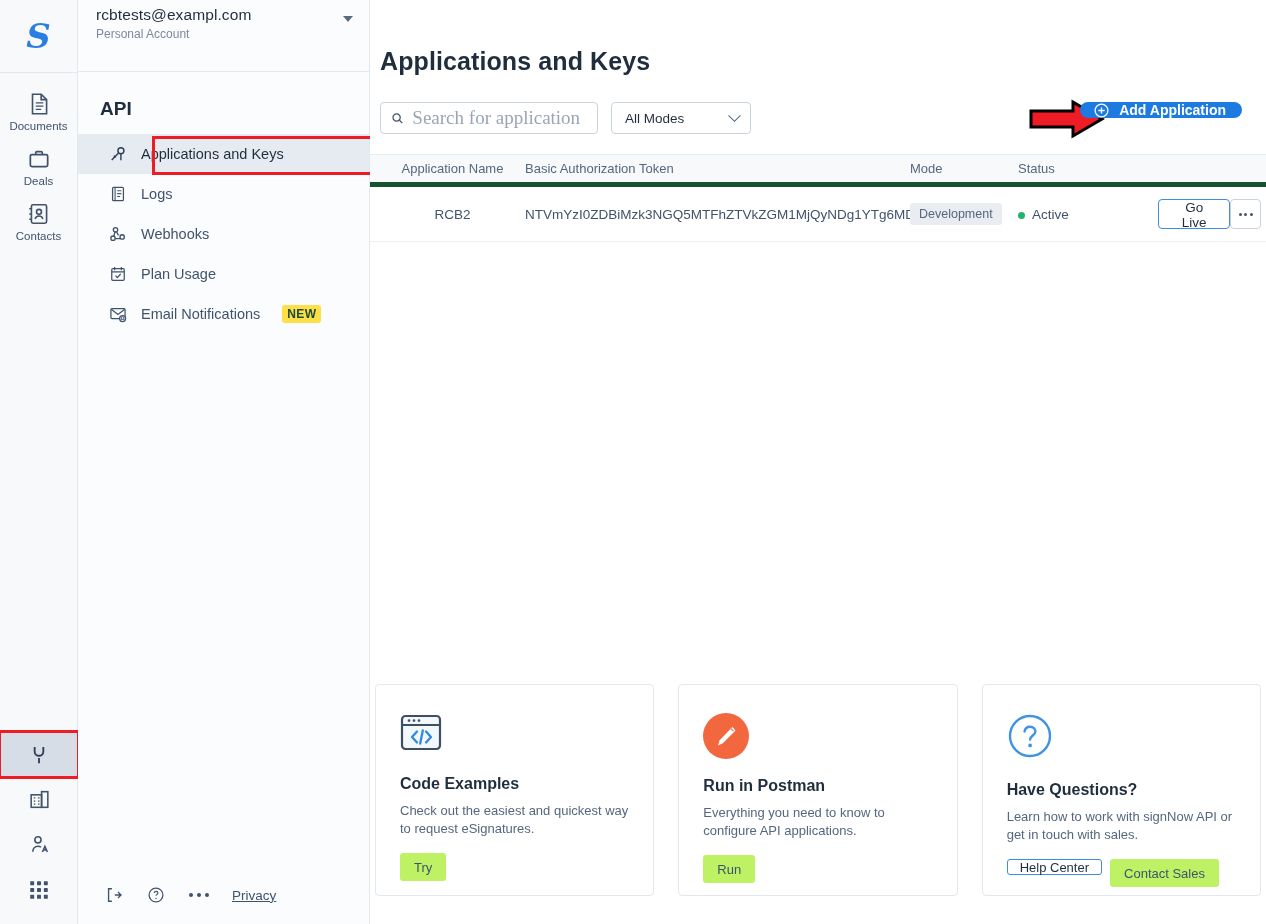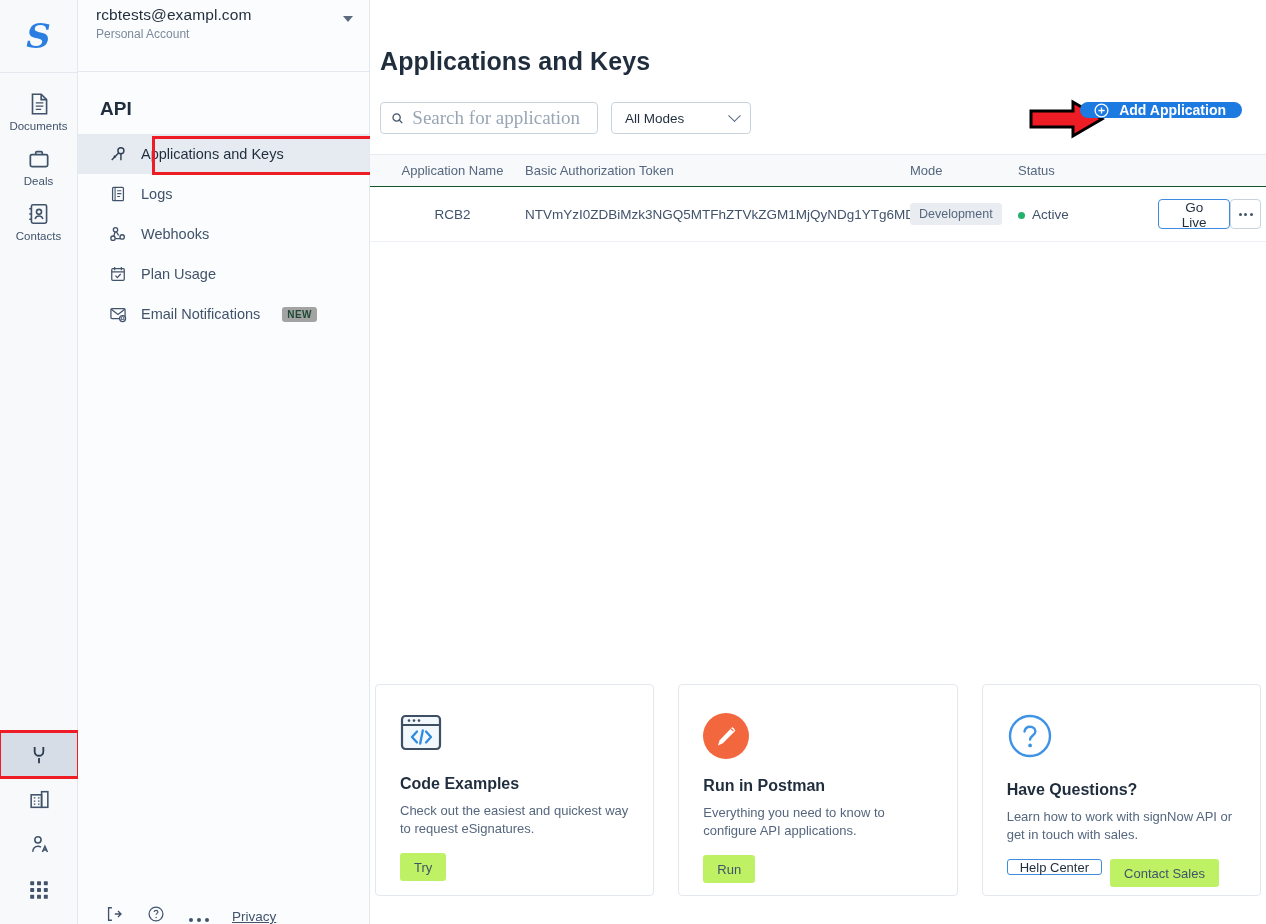--- a/index.html
+++ b/index.html
@@ -82,27 +82,27 @@
     padding-left: 30px; cursor: pointer;
     font-size: 14.5px; color: #41536b;
   }
   .nav-item.active { background: #e6ebf1; color: #1f2d3d; }
   .nav-red-box {
     position: absolute; left: 74px; top: 136px;
     width: 298px; height: 39px;
     border: 3px solid #ee1c25; pointer-events: none;
   }
   .badge-new {
-    margin-left: 9px; background: #a3a3a3; color: #1f4a35;
-    font-size: 10px; font-weight: 700; letter-spacing: .4px;
+    margin-left: 9px; background: #fde047; color: #1f4a35;
+    font-size: 12px; font-weight: 700; letter-spacing: .4px;
     padding: 2px 5px; border-radius: 3px;
   }
   .side-footer {
     position: absolute; bottom: 0; left: 0; width: 292px;
-    height: 58px; display: flex; align-items: flex-end; gap: 22px;
+    height: 58px; display: flex; align-items: center; gap: 22px;
     padding-left: 26px;
   }
   .side-footer .fi { cursor: pointer; display: flex; align-items: center; }
   .privacy-link {
     font-size: 13.5px; color: #41536b; text-decoration: underline; cursor: pointer;
   }
 
   
   .main { flex: 1; height: 924px; background: #fff; position: relative; padding: 0 0 0 0; }
   .page-title {
@@ -134,21 +134,21 @@
     height: 16px; background: #1d7ae0; color: #fff; border: none; border-radius: 8px;
     display: flex; align-items: center; gap: 9px; padding: 0 16px 0 13px;
     font-size: 14px; font-weight: 700; cursor: pointer;
     font-family: "Liberation Sans", sans-serif;
   }
   .red-arrow { position: absolute; right: 153px; top: -3px; }
 
   
   .tbl { margin-top: 20px; width: 100%; }
   .thead {
-    background: #f7f9fb; border-top: 1px solid #e6ebf1; border-bottom: 1px solid #14532d;
+    background: #f7f9fb; border-top: 1px solid #e6ebf1; border-bottom: 5px solid #14532d;
     height: 33px; display: flex; align-items: center;
     font-size: 13px; color: #55677e;
   }
   .trow {
     height: 55px; display: flex; align-items: center;
     border-bottom: 1px solid #edf1f5; font-size: 13.5px; color: #41536b;
   }
   .c-name  { width: 155px; padding-left: 10px; text-align: center; }
   .c-token { width: 385px; }
   .c-mode  { width: 108px; }

